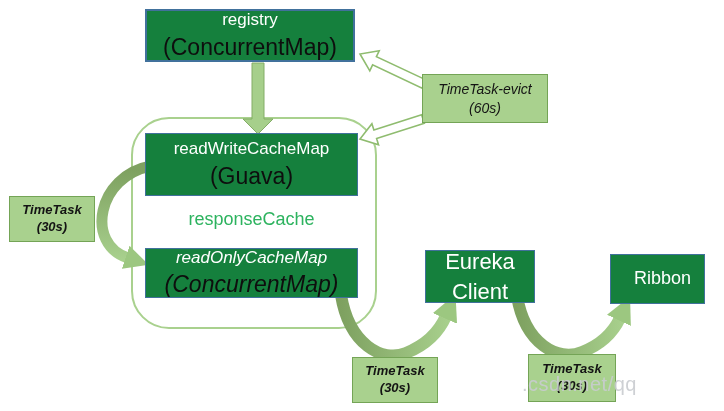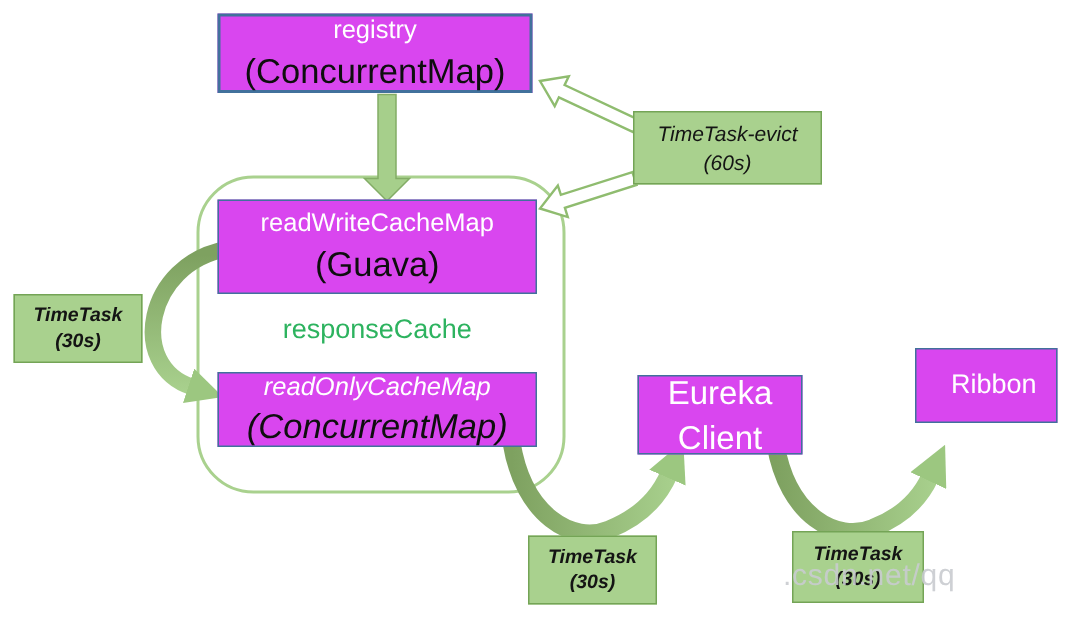--- a/index.html
+++ b/index.html
@@ -8,33 +8,33 @@
     font-family:"Liberation Sans","DejaVu Sans",sans-serif;
   }
   
   .group-box{
     position:absolute;left:131px;top:117px;width:242px;height:208px;
     border:2px solid #a9d18e;border-radius:38px;z-index:1;background:transparent;
   }
   .arrows{position:absolute;left:0;top:0;z-index:2;}
   
   .bnode{
-    position:absolute;background:#d946ef;border:2px solid #41719c;box-sizing:border-box;
+    position:absolute;background:#15803d;border:2px solid #41719c;box-sizing:border-box;
     display:flex;flex-direction:column;align-items:center;justify-content:center;
     z-index:3;text-align:center;line-height:1.32;
   }
   .bnode .t1{color:#ffffff;font-size:17px;}
   .bnode .t2{color:#0e0e0e;font-size:23px;}
   .bnode.light .t2{color:#ffffff;}
   #n-registry{left:145px;top:9px;width:210px;height:53px;border-width:2.5px;}
   #n-readwrite{left:145px;top:133px;width:213px;height:63px;border-width:1.5px;}
   #n-readonly{left:145px;top:248px;width:213px;height:50px;border-width:1.5px;font-style:italic;}
   #n-eureka{left:425px;top:250px;width:110px;height:53px;border-width:1.5px;}
   #n-eureka .t1,#n-eureka .t2{font-size:22px;}
-  #n-ribbon{left:610px;top:232px;width:95px;height:50px;border-width:1.5px;padding-left:10px;}
+  #n-ribbon{left:610px;top:254px;width:95px;height:50px;border-width:1.5px;padding-left:10px;}
   #n-ribbon .t1{font-size:18px;}
   
   .gnode{
     position:absolute;background:#a9d18e;border:1.5px solid #74a456;box-sizing:border-box;
     display:flex;flex-direction:column;align-items:center;justify-content:center;
     z-index:3;text-align:center;color:#141414;line-height:1.3;font-style:italic;
   }
   #n-evict{left:422px;top:74px;width:126px;height:49px;font-size:14px;}
   .tt{font-size:13px;font-weight:bold;}
   #n-ttleft{left:9px;top:196px;width:86px;height:46px;}

